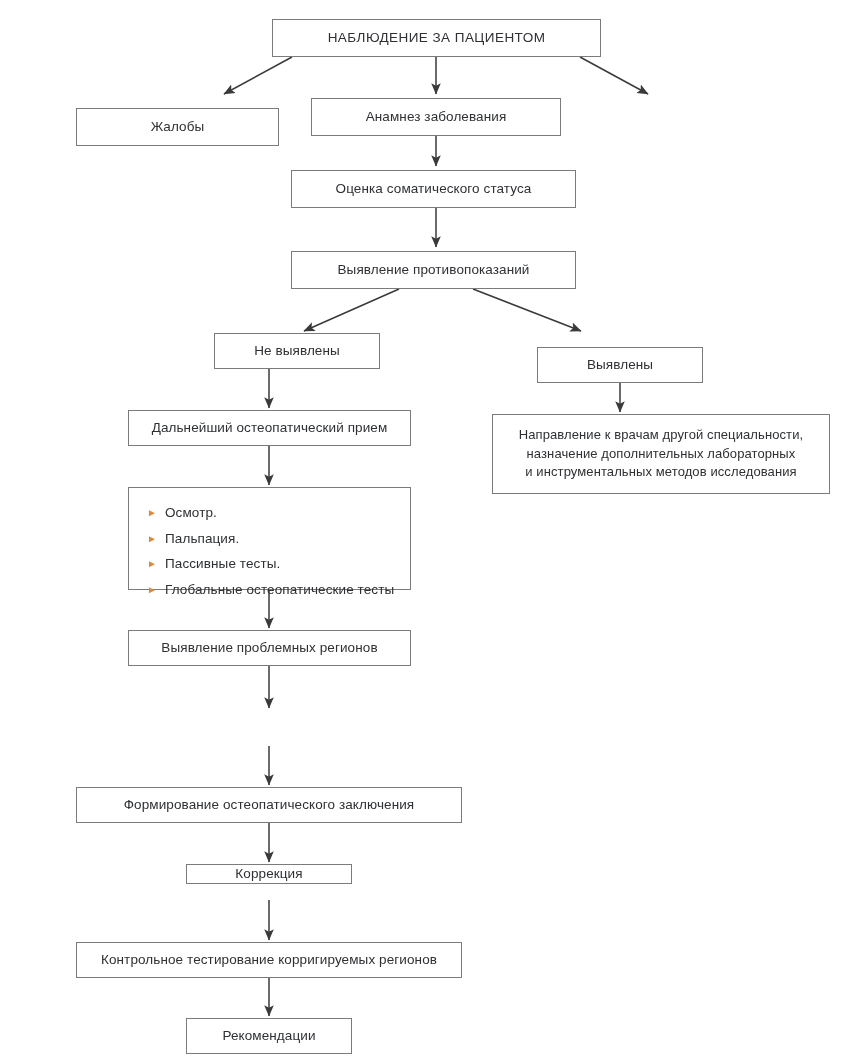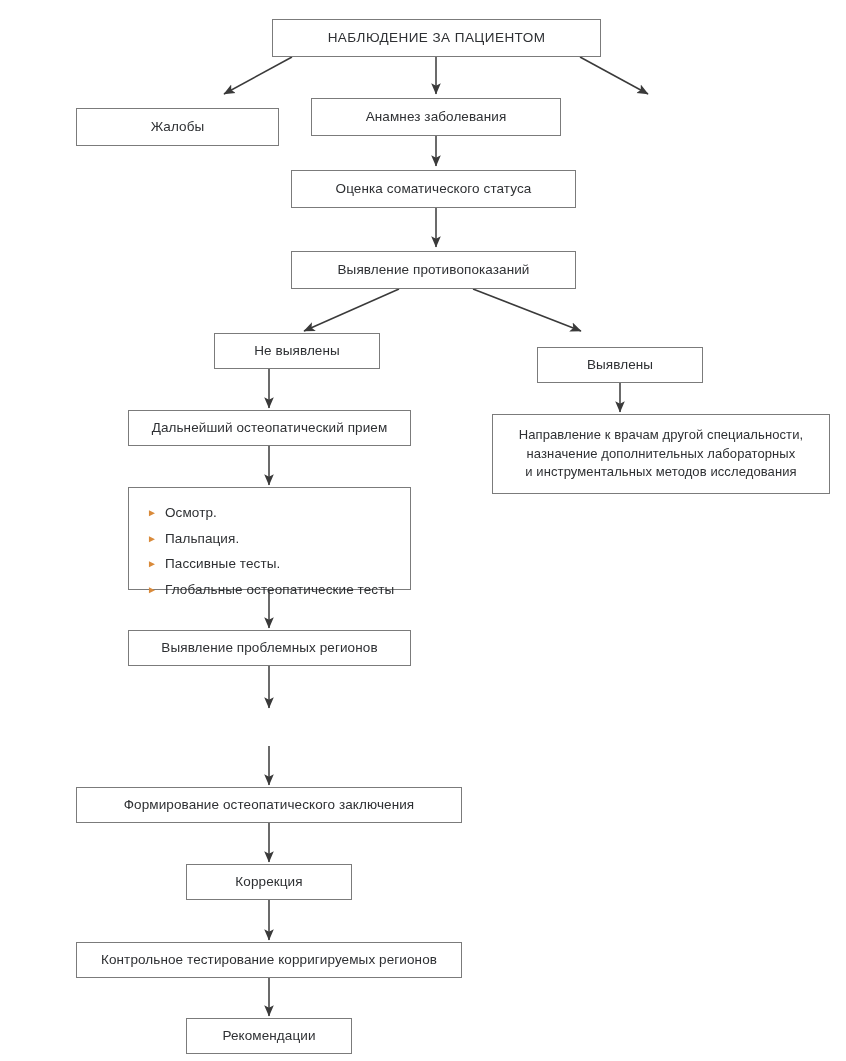--- a/index.html
+++ b/index.html
@@ -185,21 +185,21 @@
 
   <div class="node" style="left:128px; top:630px; width:283px; height:36px;">
     <span class="node-label">Выявление проблемных регионов</span>
   </div>
 
 
   <div class="node" style="left:76px; top:787px; width:386px; height:36px;">
     <span class="node-label">Формирование остеопатического заключения</span>
   </div>
 
-  <div class="node" style="left:186px; top:864px; width:166px; height:36px;">
+  <div class="node" style="left:186px; top:864px; width:166px; height:20px;">
     <span class="node-label">Коррекция</span>
   </div>
 
   <div class="node" style="left:76px; top:942px; width:386px; height:36px;">
     <span class="node-label">Контрольное тестирование корригируемых регионов</span>
   </div>
 
   <div class="node" style="left:186px; top:1018px; width:166px; height:36px;">
     <span class="node-label">Рекомендации</span>
   </div>

